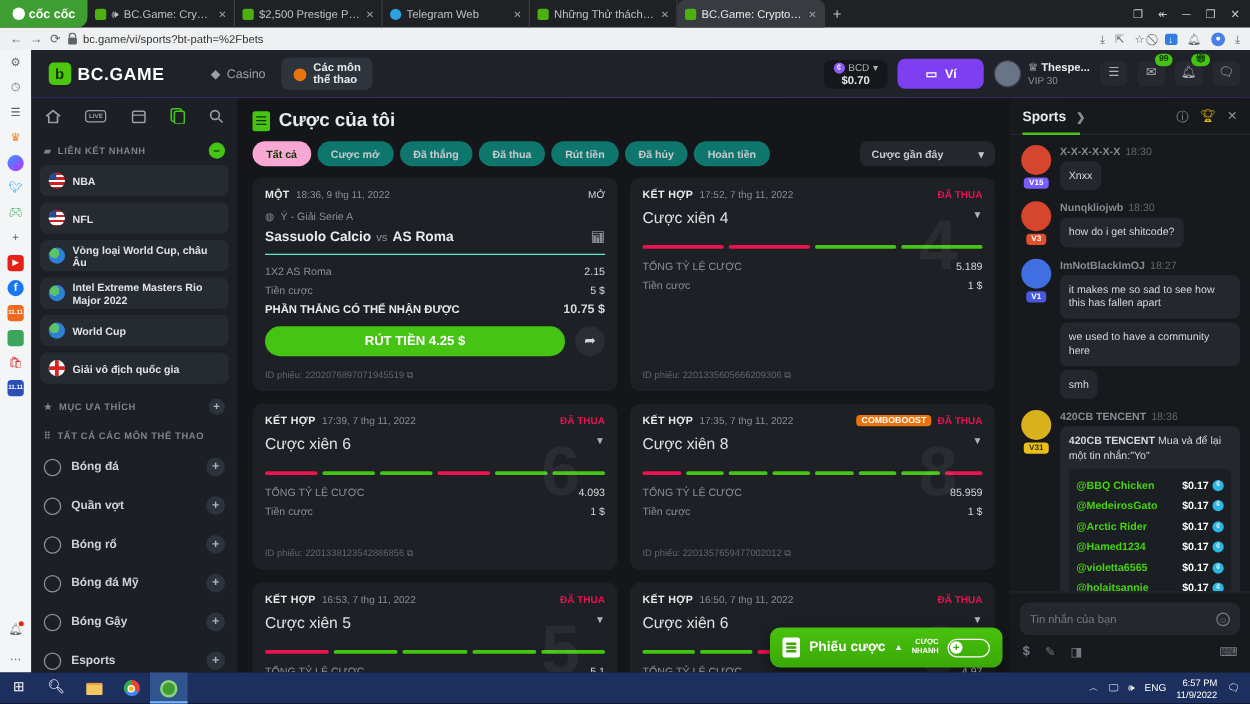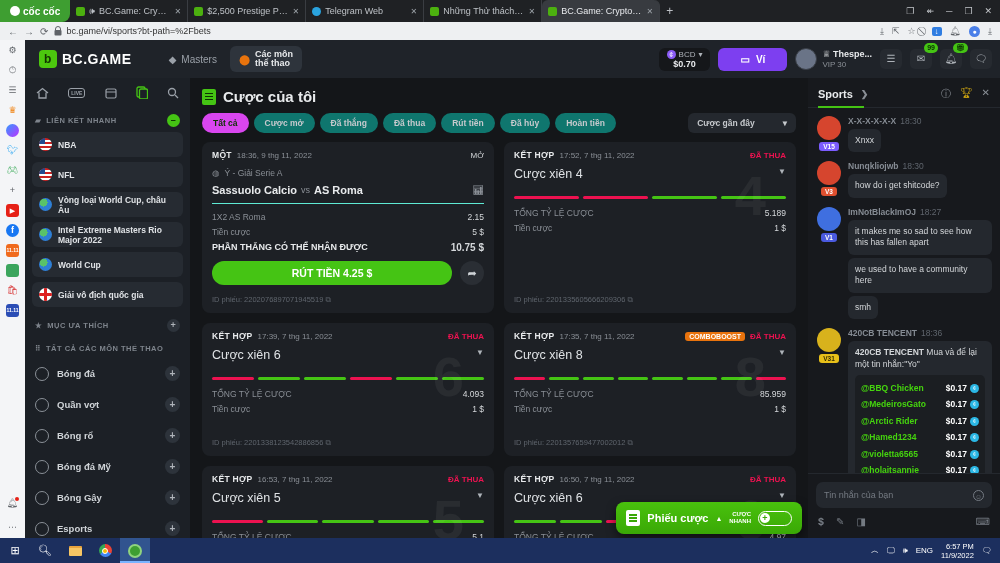--- a/index.html
+++ b/index.html
@@ -72,21 +72,21 @@
   .sport .sic { width:14px; height:14px; border:1.4px solid #8a9097; border-radius:50%; flex:0 0 auto; position:relative; }
   .sport .plus { margin-left:auto; width:15px; height:15px; border-radius:50%; background:#2d333b; color:#aeb3b9; font-size:10px; line-height:15px; text-align:center; }
 
   
   .main { flex:1; background:#141619; min-width:0; padding:8px 12px 0; position:relative; overflow:hidden; }
   .m-title { display:flex; align-items:center; gap:7px; color:#e8eaec; font-size:15px; font-weight:bold; padding:2px 0 8px; }
   .doc-ic { width:14px; height:16px; background:#45c414; border-radius:2px; position:relative; }
   .doc-ic:after { content:""; position:absolute; left:3px; top:4px; width:8px; height:1.5px; background:#0c3300; box-shadow:0 3px 0 #0c3300, 0 6px 0 #0c3300; }
   .filters { display:flex; align-items:center; gap:5px; padding-bottom:9px; }
   .pill { background:#0f766e; color:#c6c9cd; font-size:8.5px; font-weight:bold; border-radius:12px; padding:5px 11px; white-space:nowrap; }
-  .pill.active { background:#d946ef; color:#0c3300; }
+  .pill.active { background:#f9a8d4; color:#0c3300; }
   .sortdd { margin-left:auto; background:#24282e; color:#c6c9cd; font-size:8.5px; font-weight:bold; border-radius:6px; padding:5px 9px; display:flex; align-items:center; gap:28px; }
   .cards { display:grid; grid-template-columns:1fr 1fr; gap:10px; }
   .card { background:#1d2025; border-radius:8px; padding:8px 10px; position:relative; display:flex; flex-direction:column; min-height:133px; overflow:hidden; }
   .c-head { display:flex; align-items:center; gap:5px; font-size:8px; color:#8a8f96; padding-bottom:5px; }
   .c-head b { color:#e8eaec; font-size:8.5px; letter-spacing:.3px; }
   .c-head .sp { flex:1; }
   .st-lost { color:#ec1250; font-weight:bold; }
   .st-open { color:#d4d7da; font-weight:normal; }
   .boost { background:#e8730d; color:#fff; font-weight:bold; font-size:7px; border-radius:3px; padding:1px 4px; }
   .c-title { display:flex; color:#dfe2e5; font-size:12.5px; padding:2px 0 14px; border-bottom:1px solid transparent; }
@@ -248,21 +248,21 @@
     <div class="site">
 
       <div class="site-header">
         <div class="logo">
           <span class="logo-mark">b</span>
           <span>BC.GAME</span>
         </div>
         <div class="hnav">
           <div class="hnav-item">
             <span>◆</span>
-            <span>Masters</span>
+            <span>Casino</span>
           </div>
           <div class="hnav-item active">
             <span style="color:#e8730d;">⬤</span>
             <span class="hnav-2l"><span>Các môn</span><br><span>thể thao</span></span>
           </div>
         </div>
         <div class="hright">
           <div class="bal">
             <span class="cur"><span class="coin">¢</span><span>BCD</span> ▾</span>
             <b>$0.70</b>

